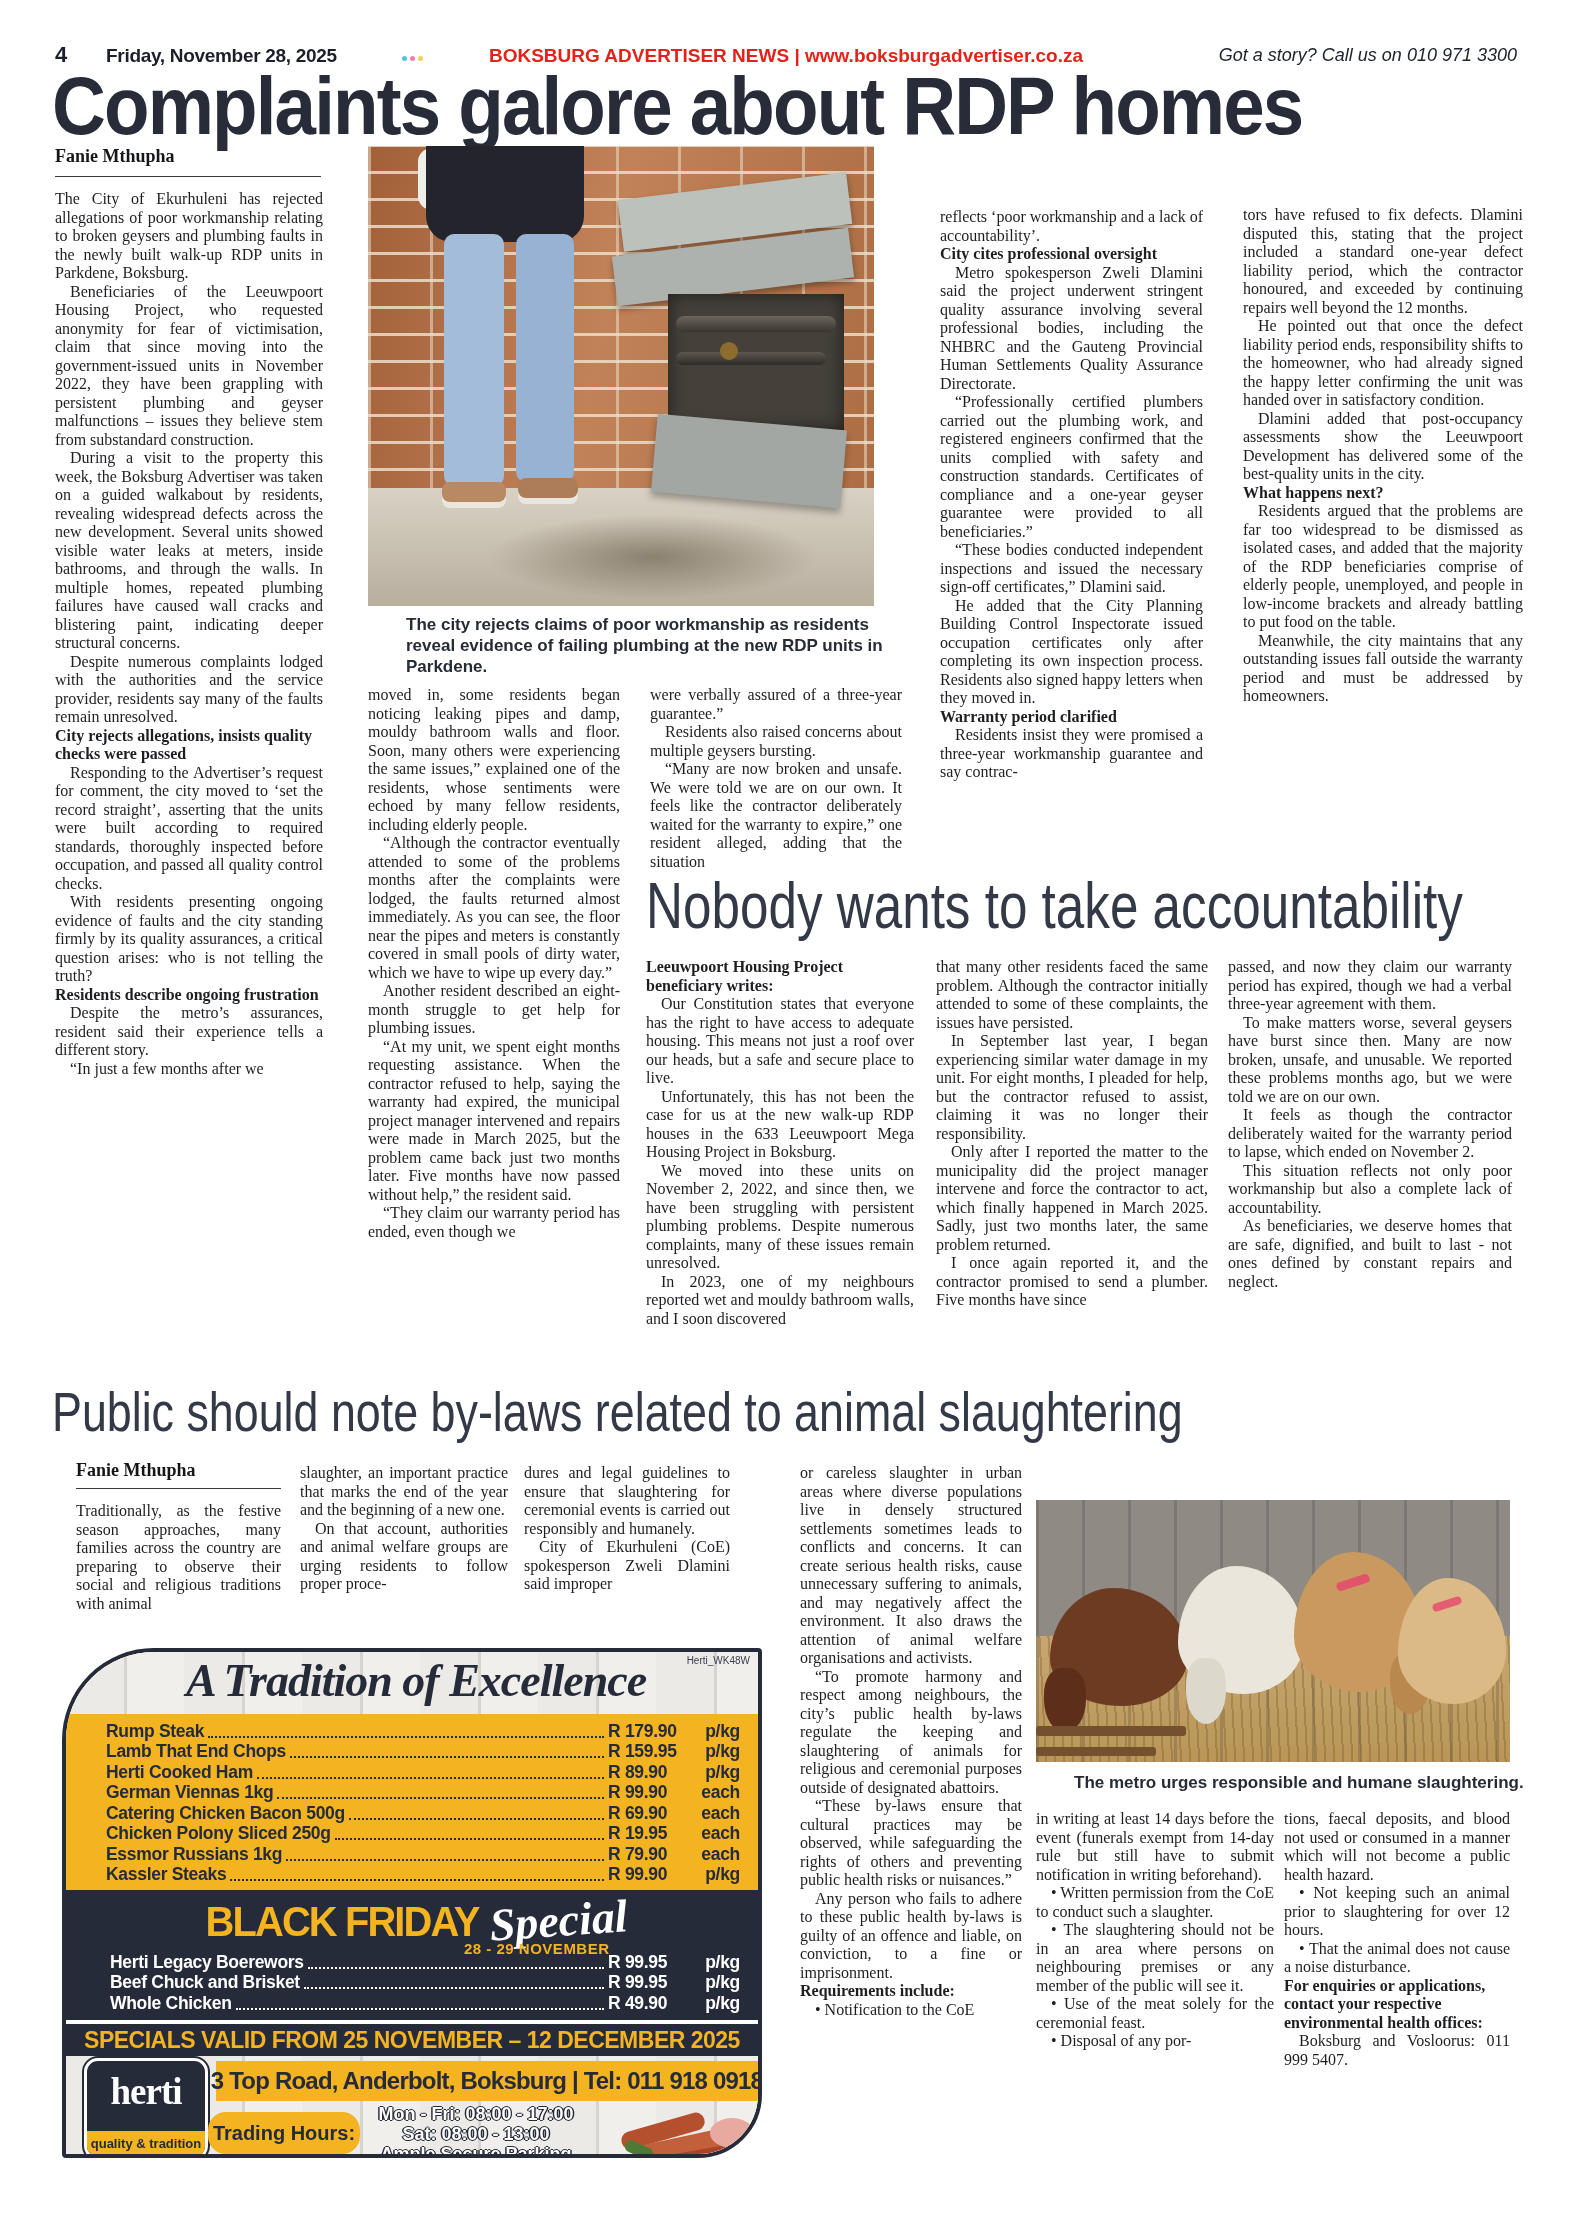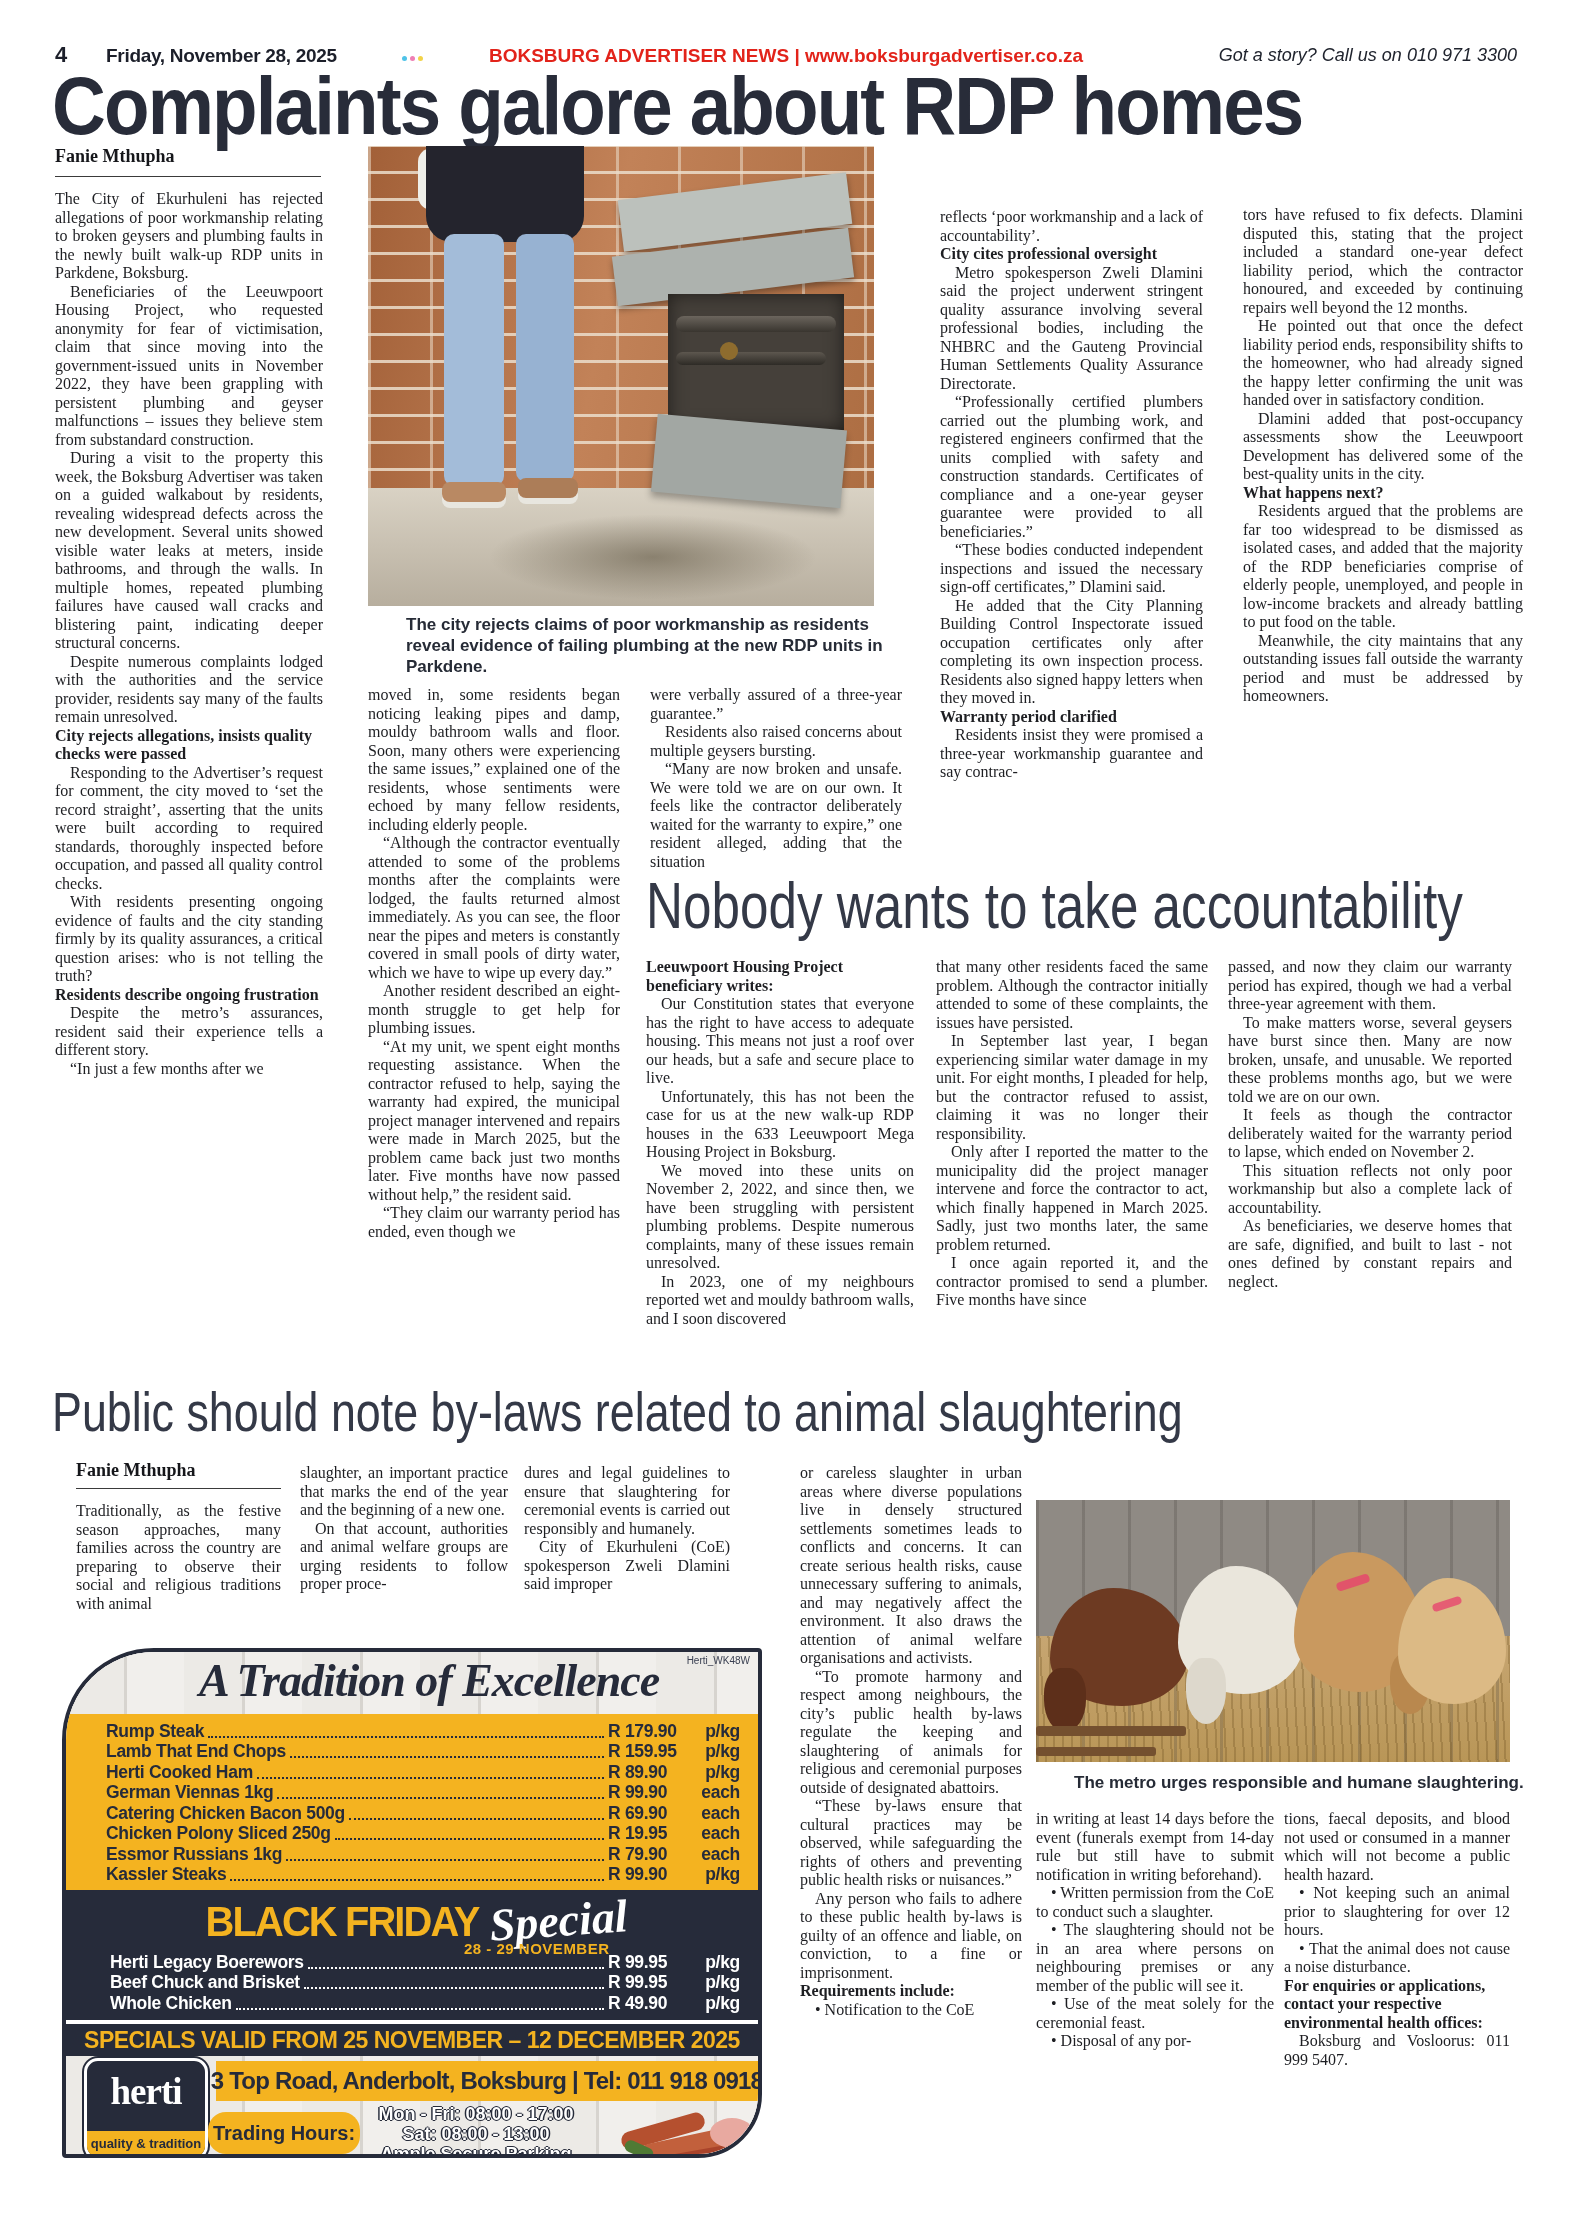--- a/index.html
+++ b/index.html
@@ -71,21 +71,21 @@
   .g4{left:362px;top:78px;width:108px;height:126px;background:#dcba85;}
   .mark{position:absolute;background:rgba(232,62,110,.75);border-radius:4px;transform:rotate(-18deg);}
   .rail{position:absolute;background:#74502f;border-radius:3px;}
   
   .ad{position:absolute;left:62px;top:1648px;width:700px;height:510px;box-sizing:border-box;
       border:4px solid #262b3a;border-radius:92px 4px 64px 4px;overflow:hidden;background:#fff;}
   .wood{background:
       repeating-linear-gradient(90deg,#eceae6 0 58px,#d7d4cf 58px 61px,#f1efec 61px 118px),
       linear-gradient(#e8e6e2,#dcd9d4);}
   .ad-top{position:absolute;left:0;top:0;width:100%;height:62px;}
-  .ad-title{position:absolute;left:17px;top:2px;width:100%;text-align:center;
+  .ad-title{position:absolute;left:4px;top:2px;width:100%;text-align:center;
       font-family:"Liberation Serif",serif;font-style:italic;font-weight:700;font-size:46px;
       color:#262b3a;letter-spacing:-1px;}
   .ad-wm{position:absolute;right:8px;top:3px;font-size:10px;color:#3a4052;}
   .ad-yellow{position:absolute;left:0;top:62px;width:100%;height:176px;background:#f4b320;
       box-sizing:border-box;padding:7px 18px 0 16px;color:#262b3a;}
   .prow{display:flex;align-items:flex-end;height:20.5px;font-size:17.5px;font-weight:bold;letter-spacing:-0.3px;margin-left:24px;}
   .prow .lead{flex:1;border-bottom:2.5px dotted currentColor;margin:0 4px 4px 4px;}
   .prow .pprice{width:86px;white-space:nowrap;}
   .prow .punit{width:46px;text-align:right;}
   .ad-bf{position:absolute;left:0;top:238px;width:100%;height:130px;background:#262b3a;

